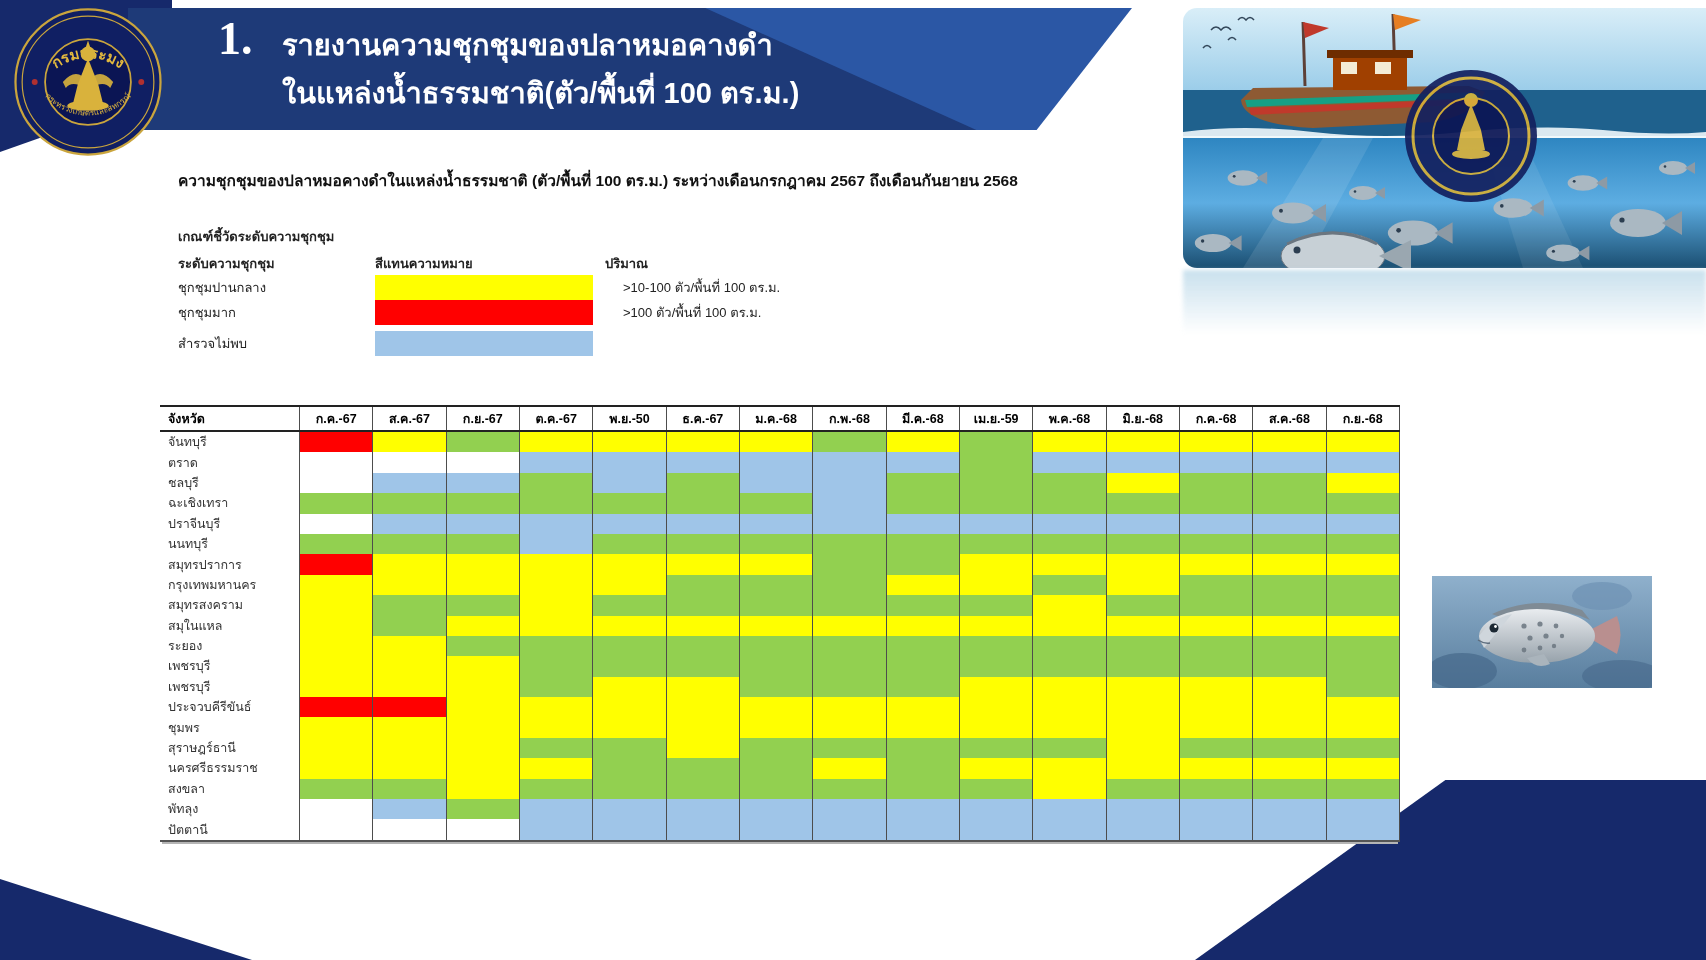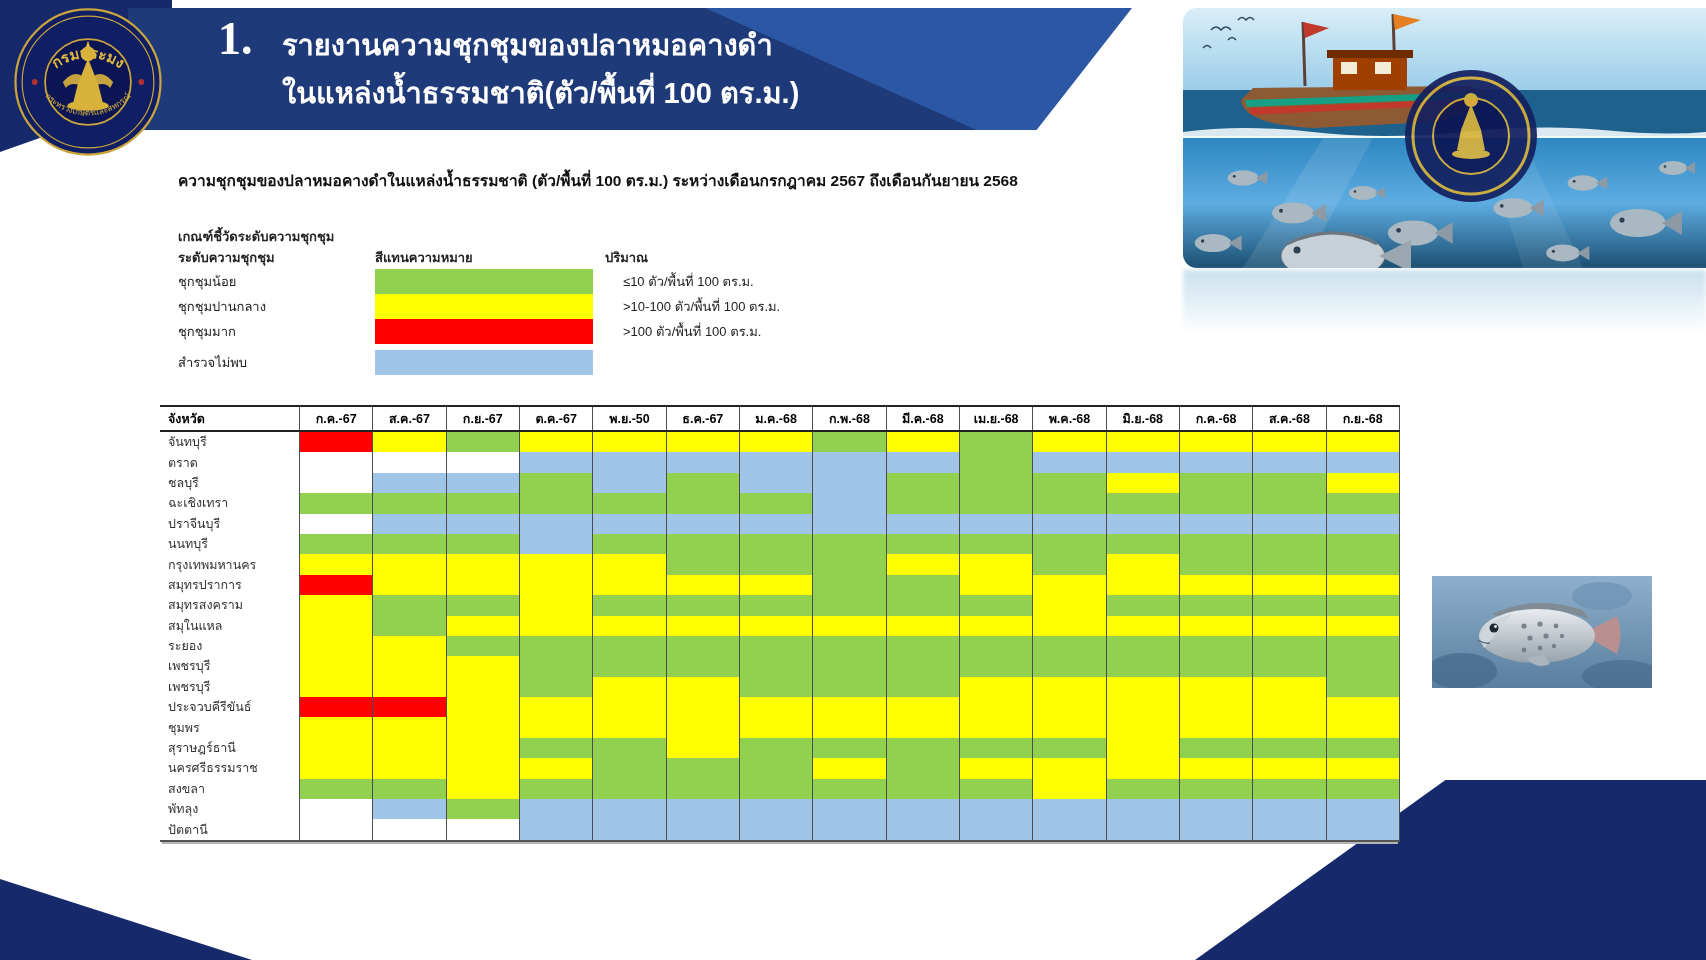--- a/index.html
+++ b/index.html
@@ -29,21 +29,21 @@
 
   
   #logo{position:absolute;left:14px;top:8px;width:148px;height:148px;}
 
   
   #subtitle{position:absolute;left:178px;top:168px;width:1150px;
     font-size:15.5px;font-weight:bold;color:#111;}
 
   
   #legend{position:absolute;left:178px;top:226px;font-size:13px;color:#222;}
-  #legend .lg-title{font-weight:bold;}
+  #legend .lg-title{font-weight:bold;margin-bottom:6px;}
   .lg-head{display:flex;font-weight:bold;height:22px;align-items:flex-start;}
   .lg-head .c1{width:197px;}
   .lg-head .c2{width:230px;}
   .legend-row{display:flex;height:25px;align-items:center;}
   .legend-row.gap{margin-top:6px;}
   .legend-row .lv{width:197px;}
   .legend-row .bar{width:218px;height:25px;margin-right:12px;}
   .legend-row .amt{padding-left:18px;}
 
   
@@ -115,25 +115,20 @@
 
   <div id="legend">
     <div class="lg-title">เกณฑ์ชี้วัดระดับความชุกชุม</div>
     <div class="lg-head">
       <span class="c1">ระดับความชุกชุม</span>
       <span class="c2">สีแทนความหมาย</span>
       <span class="c3">ปริมาณ</span>
     </div>
     <div id="legend-rows">
         <div class="legend-row">
-          <span class="lv">ชุกชุมน้อย</span>
-          <div class="bar" style="background: rgb(146, 208, 80);"></div>
-          <span class="amt">≤10 ตัว/พื้นที่ 100 ตร.ม.</span>
-        </div>
-        <div class="legend-row">
           <span class="lv">ชุกชุมปานกลาง</span>
           <div class="bar" style="background: rgb(255, 255, 0);"></div>
           <span class="amt">&gt;10-100 ตัว/พื้นที่ 100 ตร.ม.</span>
         </div>
         <div class="legend-row">
           <span class="lv">ชุกชุมมาก</span>
           <div class="bar" style="background: rgb(255, 0, 0);"></div>
           <span class="amt">&gt;100 ตัว/พื้นที่ 100 ตร.ม.</span>
         </div>
         <div class="legend-row gap">
@@ -149,21 +144,21 @@
       <div class="ph-head">จังหวัด</div>
     <div class="mh">ก.ค.-67</div>
         <div class="mh">ส.ค.-67</div>
         <div class="mh">ก.ย.-67</div>
         <div class="mh">ต.ค.-67</div>
         <div class="mh">พ.ย.-50</div>
         <div class="mh">ธ.ค.-67</div>
         <div class="mh">ม.ค.-68</div>
         <div class="mh">ก.พ.-68</div>
         <div class="mh">มี.ค.-68</div>
-        <div class="mh">เม.ย.-68</div>
+        <div class="mh">เม.ย.-59</div>
         <div class="mh">พ.ค.-68</div>
         <div class="mh">มิ.ย.-68</div>
         <div class="mh">ก.ค.-68</div>
         <div class="mh">ส.ค.-68</div>
         <div class="mh">ก.ย.-68</div>
       </div>
     <div id="table-body">
         <div class="t-row">
           <div class="prov">จันทบุรี</div>
           <div class="hm-cell" style="background: rgb(255, 0, 0);"></div>
@@ -266,54 +261,54 @@
           <div class="hm-cell" style="background: rgb(146, 208, 80);"></div>
           <div class="hm-cell" style="background: rgb(146, 208, 80);"></div>
           <div class="hm-cell" style="background: rgb(146, 208, 80);"></div>
           <div class="hm-cell" style="background: rgb(146, 208, 80);"></div>
           <div class="hm-cell" style="background: rgb(146, 208, 80);"></div>
           <div class="hm-cell" style="background: rgb(146, 208, 80);"></div>
           <div class="hm-cell" style="background: rgb(146, 208, 80);"></div>
           <div class="hm-cell" style="background: rgb(146, 208, 80);"></div>
         </div>
         <div class="t-row">
-          <div class="prov">กรุงเทพมหานคร</div>
-          <div class="hm-cell" style="background: rgb(255, 255, 0);"></div>
-          <div class="hm-cell" style="background: rgb(255, 255, 0);"></div>
-          <div class="hm-cell" style="background: rgb(255, 255, 0);"></div>
-          <div class="hm-cell" style="background: rgb(255, 255, 0);"></div>
-          <div class="hm-cell" style="background: rgb(255, 255, 0);"></div>
-          <div class="hm-cell" style="background: rgb(146, 208, 80);"></div>
-          <div class="hm-cell" style="background: rgb(146, 208, 80);"></div>
-          <div class="hm-cell" style="background: rgb(146, 208, 80);"></div>
-          <div class="hm-cell" style="background: rgb(255, 255, 0);"></div>
-          <div class="hm-cell" style="background: rgb(255, 255, 0);"></div>
-          <div class="hm-cell" style="background: rgb(146, 208, 80);"></div>
-          <div class="hm-cell" style="background: rgb(255, 255, 0);"></div>
-          <div class="hm-cell" style="background: rgb(146, 208, 80);"></div>
-          <div class="hm-cell" style="background: rgb(146, 208, 80);"></div>
-          <div class="hm-cell" style="background: rgb(146, 208, 80);"></div>
-        </div>
-        <div class="t-row">
           <div class="prov">สมุทรปราการ</div>
           <div class="hm-cell" style="background: rgb(255, 0, 0);"></div>
           <div class="hm-cell" style="background: rgb(255, 255, 0);"></div>
           <div class="hm-cell" style="background: rgb(255, 255, 0);"></div>
           <div class="hm-cell" style="background: rgb(255, 255, 0);"></div>
           <div class="hm-cell" style="background: rgb(255, 255, 0);"></div>
           <div class="hm-cell" style="background: rgb(255, 255, 0);"></div>
           <div class="hm-cell" style="background: rgb(255, 255, 0);"></div>
           <div class="hm-cell" style="background: rgb(146, 208, 80);"></div>
           <div class="hm-cell" style="background: rgb(146, 208, 80);"></div>
           <div class="hm-cell" style="background: rgb(255, 255, 0);"></div>
           <div class="hm-cell" style="background: rgb(255, 255, 0);"></div>
           <div class="hm-cell" style="background: rgb(255, 255, 0);"></div>
           <div class="hm-cell" style="background: rgb(255, 255, 0);"></div>
           <div class="hm-cell" style="background: rgb(255, 255, 0);"></div>
           <div class="hm-cell" style="background: rgb(255, 255, 0);"></div>
+        </div>
+        <div class="t-row">
+          <div class="prov">กรุงเทพมหานคร</div>
+          <div class="hm-cell" style="background: rgb(255, 255, 0);"></div>
+          <div class="hm-cell" style="background: rgb(255, 255, 0);"></div>
+          <div class="hm-cell" style="background: rgb(255, 255, 0);"></div>
+          <div class="hm-cell" style="background: rgb(255, 255, 0);"></div>
+          <div class="hm-cell" style="background: rgb(255, 255, 0);"></div>
+          <div class="hm-cell" style="background: rgb(146, 208, 80);"></div>
+          <div class="hm-cell" style="background: rgb(146, 208, 80);"></div>
+          <div class="hm-cell" style="background: rgb(146, 208, 80);"></div>
+          <div class="hm-cell" style="background: rgb(255, 255, 0);"></div>
+          <div class="hm-cell" style="background: rgb(255, 255, 0);"></div>
+          <div class="hm-cell" style="background: rgb(146, 208, 80);"></div>
+          <div class="hm-cell" style="background: rgb(255, 255, 0);"></div>
+          <div class="hm-cell" style="background: rgb(146, 208, 80);"></div>
+          <div class="hm-cell" style="background: rgb(146, 208, 80);"></div>
+          <div class="hm-cell" style="background: rgb(146, 208, 80);"></div>
         </div>
         <div class="t-row">
           <div class="prov">สมุทรสงคราม</div>
           <div class="hm-cell" style="background: rgb(255, 255, 0);"></div>
           <div class="hm-cell" style="background: rgb(146, 208, 80);"></div>
           <div class="hm-cell" style="background: rgb(146, 208, 80);"></div>
           <div class="hm-cell" style="background: rgb(255, 255, 0);"></div>
           <div class="hm-cell" style="background: rgb(146, 208, 80);"></div>
           <div class="hm-cell" style="background: rgb(146, 208, 80);"></div>
           <div class="hm-cell" style="background: rgb(146, 208, 80);"></div>

